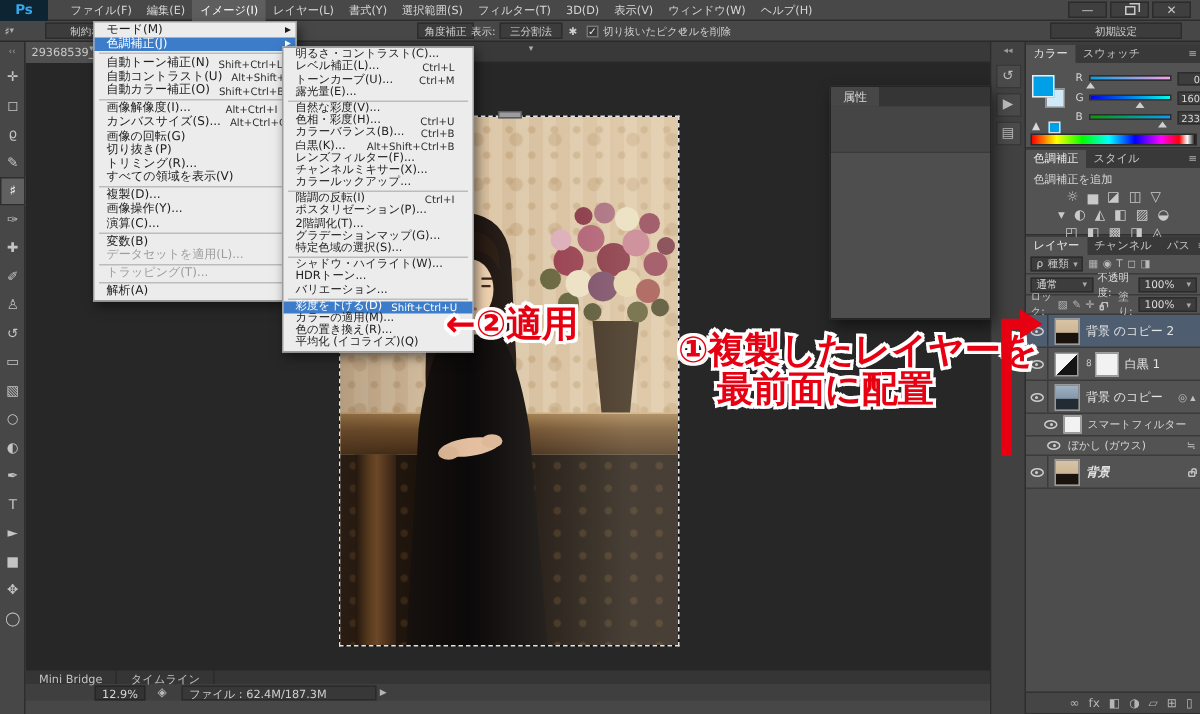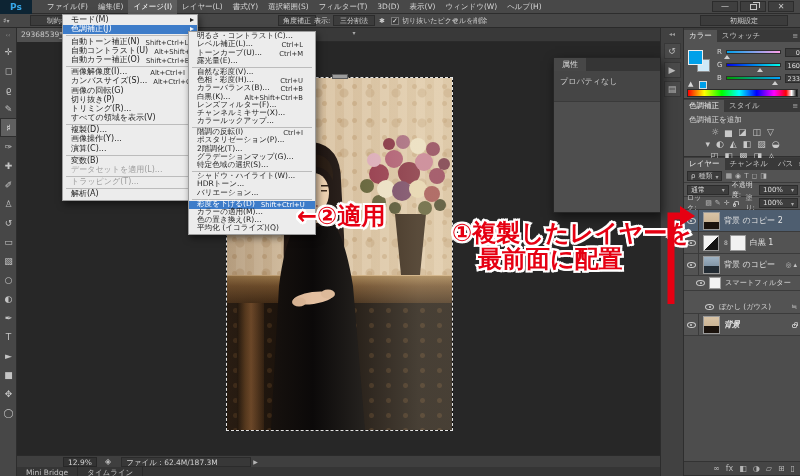--- a/index.html
+++ b/index.html
@@ -159,21 +159,21 @@
              justify-content:flex-end;gap:6px;padding:0 6px;font-size:8px;color:#b5b5b5;}
   
   .statusbar{position:absolute;left:17px;top:455px;width:643px;height:12px;background:#3f3f3f;
              border-top:1px solid #2a2a2a;display:flex;align-items:center;font-size:7.5px;z-index:3;}
   .zoom-field{margin-left:46px;width:34px;height:10px;background:#333;border:1px solid #272727;
               color:#d5d5d5;text-align:center;line-height:9px;}
   .status-icon{margin-left:8px;color:#b9b9b9;font-size:8px;}
   .file-field{margin-left:10px;width:130px;height:10px;background:#383838;border:1px solid #2b2b2b;
               color:#cfcfcf;padding:0 4px;line-height:9px;white-space:nowrap;overflow:hidden;}
   .file-arrow{margin-left:2px;color:#b5b5b5;font-size:6px;}
-  .bottombar{position:absolute;left:17px;top:467px;width:643px;height:9px;background:#353535;display:flex;z-index:3;}
+  .bottombar{position:absolute;left:17px;top:447px;width:643px;height:9px;background:#353535;display:flex;z-index:3;}
   .bb-tab{font-size:7.5px;color:#c3c3c3;padding:1px 9px 0;border-right:1px solid #2a2a2a;white-space:nowrap;}
   
   .anno{position:absolute;z-index:50;color:#E60012;font-weight:bold;white-space:nowrap;
         -webkit-text-stroke:4px #fff;paint-order:stroke fill;
         text-shadow:-2px -2px 0 #fff,2px -2px 0 #fff,-2px 2px 0 #fff,2px 2px 0 #fff,0 -2px 0 #fff,0 2px 0 #fff,-2px 0 0 #fff,2px 0 0 #fff;}
   #anno-step2{left:297px;top:200px;font-size:24px;}
   #anno-step1{left:452px;top:220px;font-size:24px;line-height:26px;}
   #anno-step1 .line2{margin-left:26px;}
   .anno-arrow{position:absolute;left:658px;top:200px;z-index:50;}
 </style>
@@ -362,21 +362,20 @@
       <div class="photo-light"></div>
       <div class="crop-handle"></div>
     </div>
   </div>
 
   <div class="float-props">
     <div class="fp-head">
       <span class="fp-tab">属性</span>
     </div>
     <div class="fp-body">
-      <div class="fp-empty">プロパティなし</div>
       <div class="fp-inner"></div>
     </div>
   </div>
 
   <div class="menu" id="menu-image">
 
   <div class="mi has-sub">
         <span class="mi-label">モード(M)</span>
         <span class="sc"></span>
       </div>
@@ -705,21 +704,21 @@
           <span class="badge">
               <span>◎</span>
               <span>▴</span>
             </span>
         </div>
         <div class="lrow sub" style="padding-left:12px;">
           <span class="eye" style="flex:none;"></span>
           <span class="thumb-mask-sm"></span>
           <span class="lname">スマートフィルター</span>
         </div>
-        <div class="lrow sub2" style="padding-left:21px;margin-top:10px;">
+        <div class="lrow sub2" style="padding-left:14px;">
           <span class="eye" style="flex:none;margin-right:5px;"></span>
           <span class="lname">ぼかし (ガウス)</span>
           <span class="badge">≒</span>
         </div>
         <div class="lrow">
           <span class="eye-cell">
               <span class="eye"></span>
             </span>
           <span class="thumb thumb-photo"></span>
           <span class="lname italic">背景</span>

